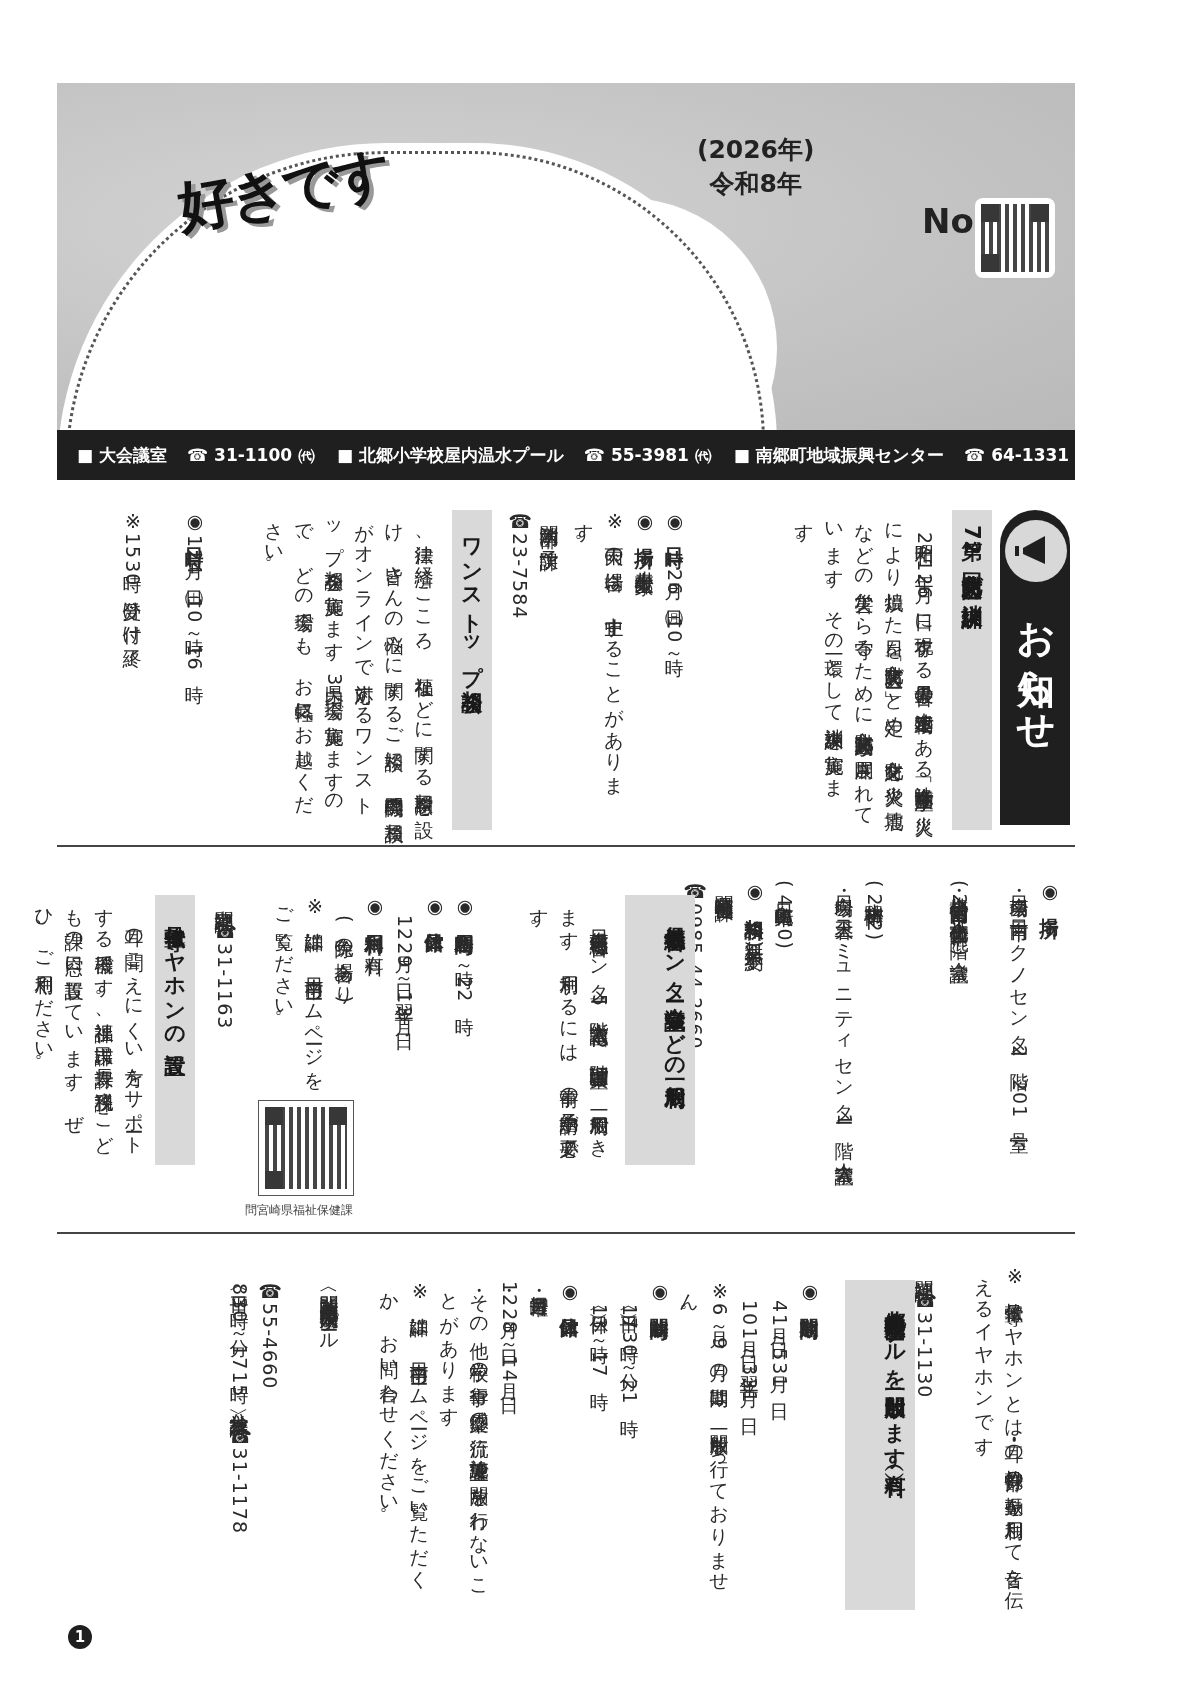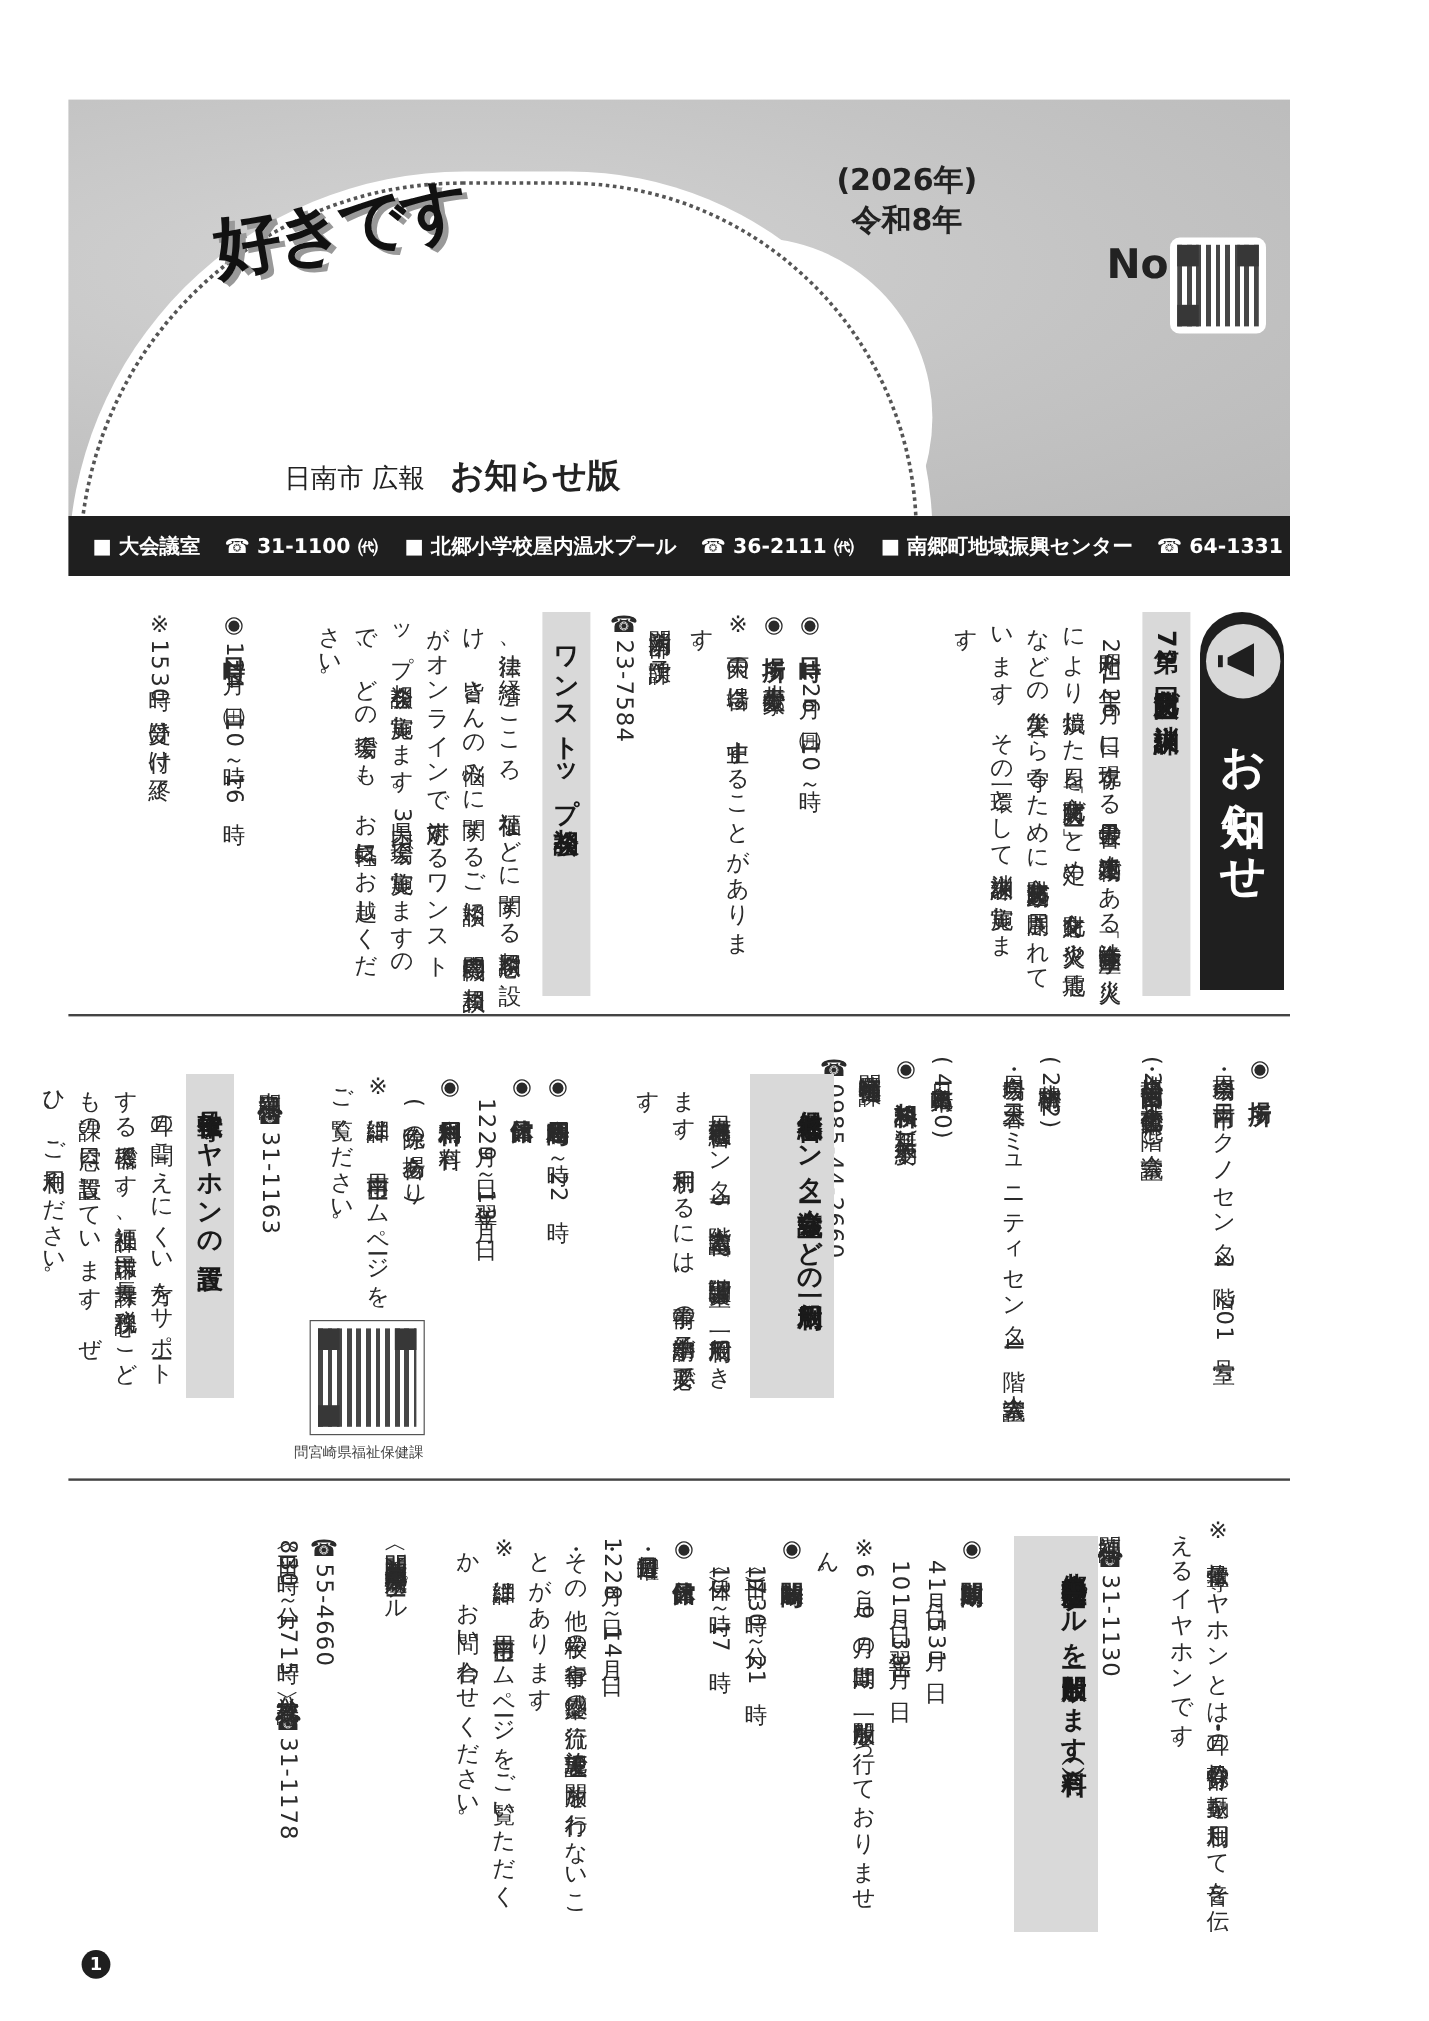--- a/index.html
+++ b/index.html
@@ -55,39 +55,35 @@
     color: #fff; font-weight: bold; font-size: 15px; text-align: center; line-height: 24px; }
 </style>
 </head>
 <body>
 
 <div class="masthead">
   <div class="mast-cloud"></div>
   <div class="mast-cloud2"></div>
   <div class="dots"></div>
   <div class="logo-small">好きです</div>
-  <div class="subtitle">
-    <span>日南市 広報</span>
-    <b>お知らせ版</b>
-  </div>
   <div class="year-block">
     <div>(2026年)</div>
     <div>令和8年</div>
   </div>
   <div class="issue-no">No.202</div>
   <div class="qr-top">
       <div class="qr-grid"></div>
     </div>
 </div>
 
 <div class="contact-bar">
   <span class="item">■ 大会議室</span>
   <span class="tel">☎ 31-1100 ㈹</span>
   <span class="item">■ 北郷小学校屋内温水プール</span>
-  <span class="tel">☎ 36-2111 ㈹</span>
+  <span class="tel">☎ 55-3981 ㈹</span>
   <span class="item">■ 南郷町地域振興センター</span>
   <span class="tel">☎ 64-1331 ㈹</span>
 </div>
 
 <div class="notice-tab"></div>
 <div class="notice-bubble">
   <svg width="62" height="62" viewBox="0 0 62 62">
       <polygon points="18,28 40,16 40,44 18,34" fill="#1f1f1f"></polygon>
       <rect x="10" y="26" width="4" height="10" fill="#1f1f1f"></rect>
     </svg>

